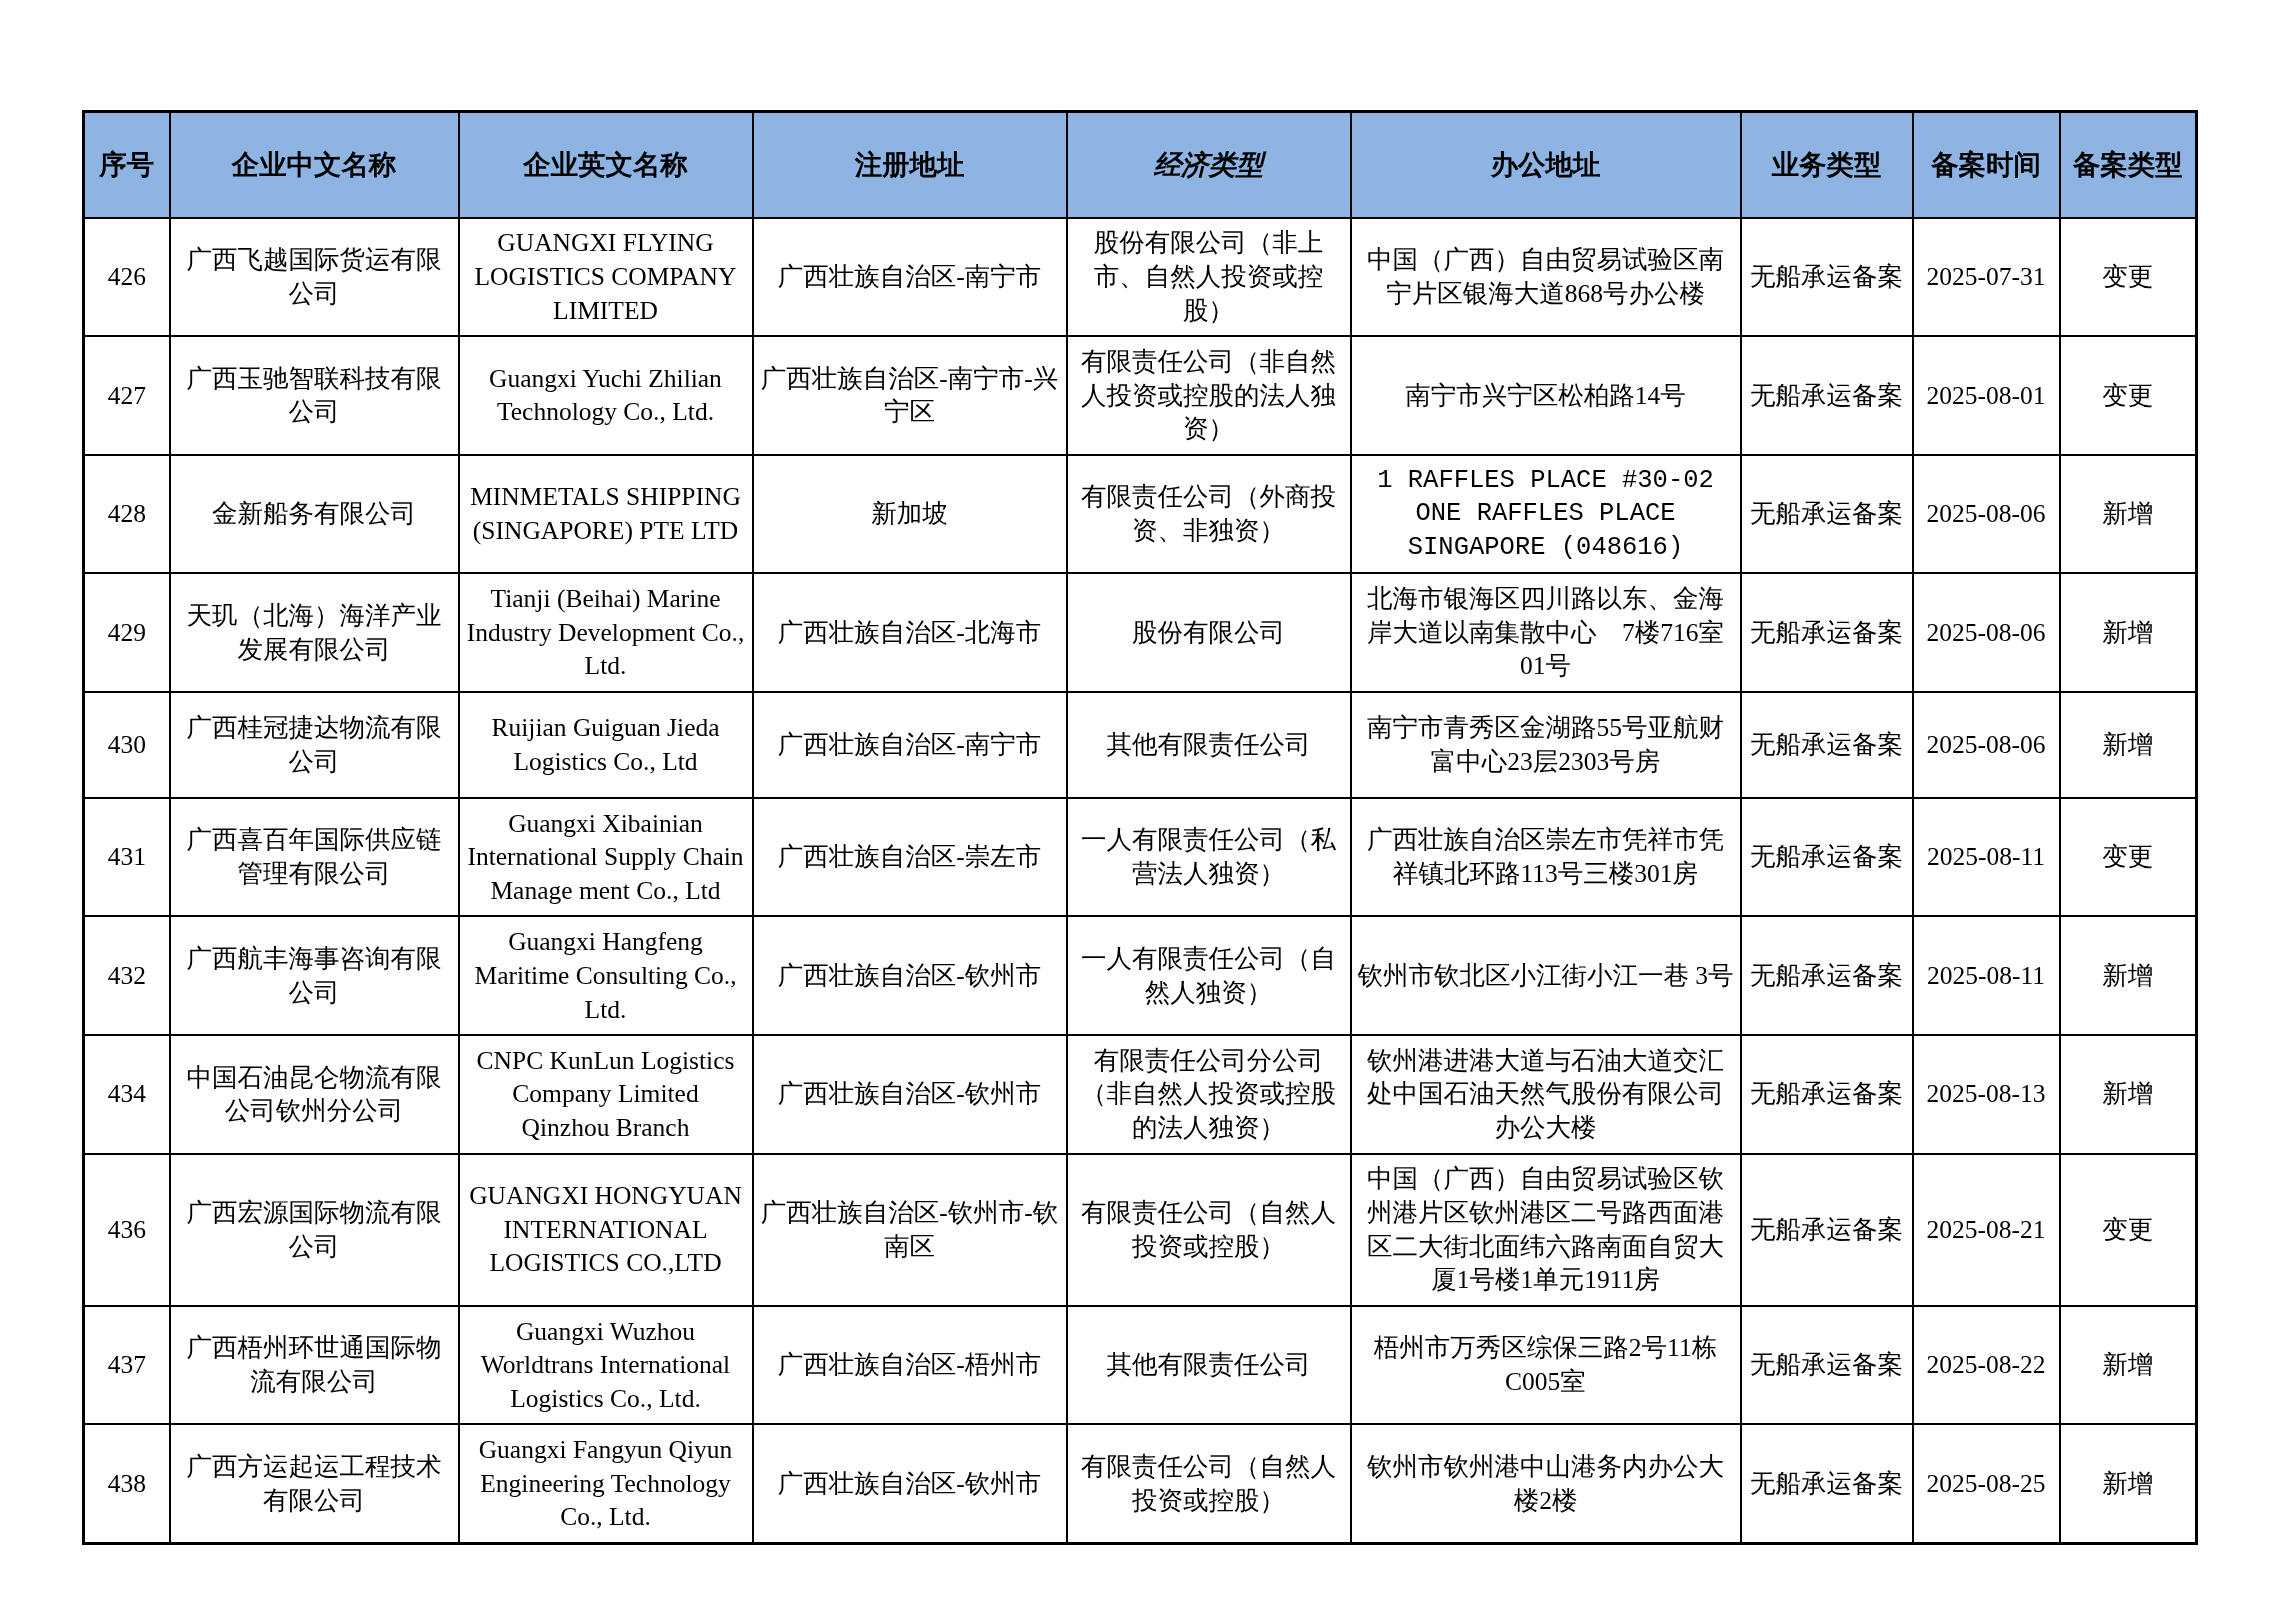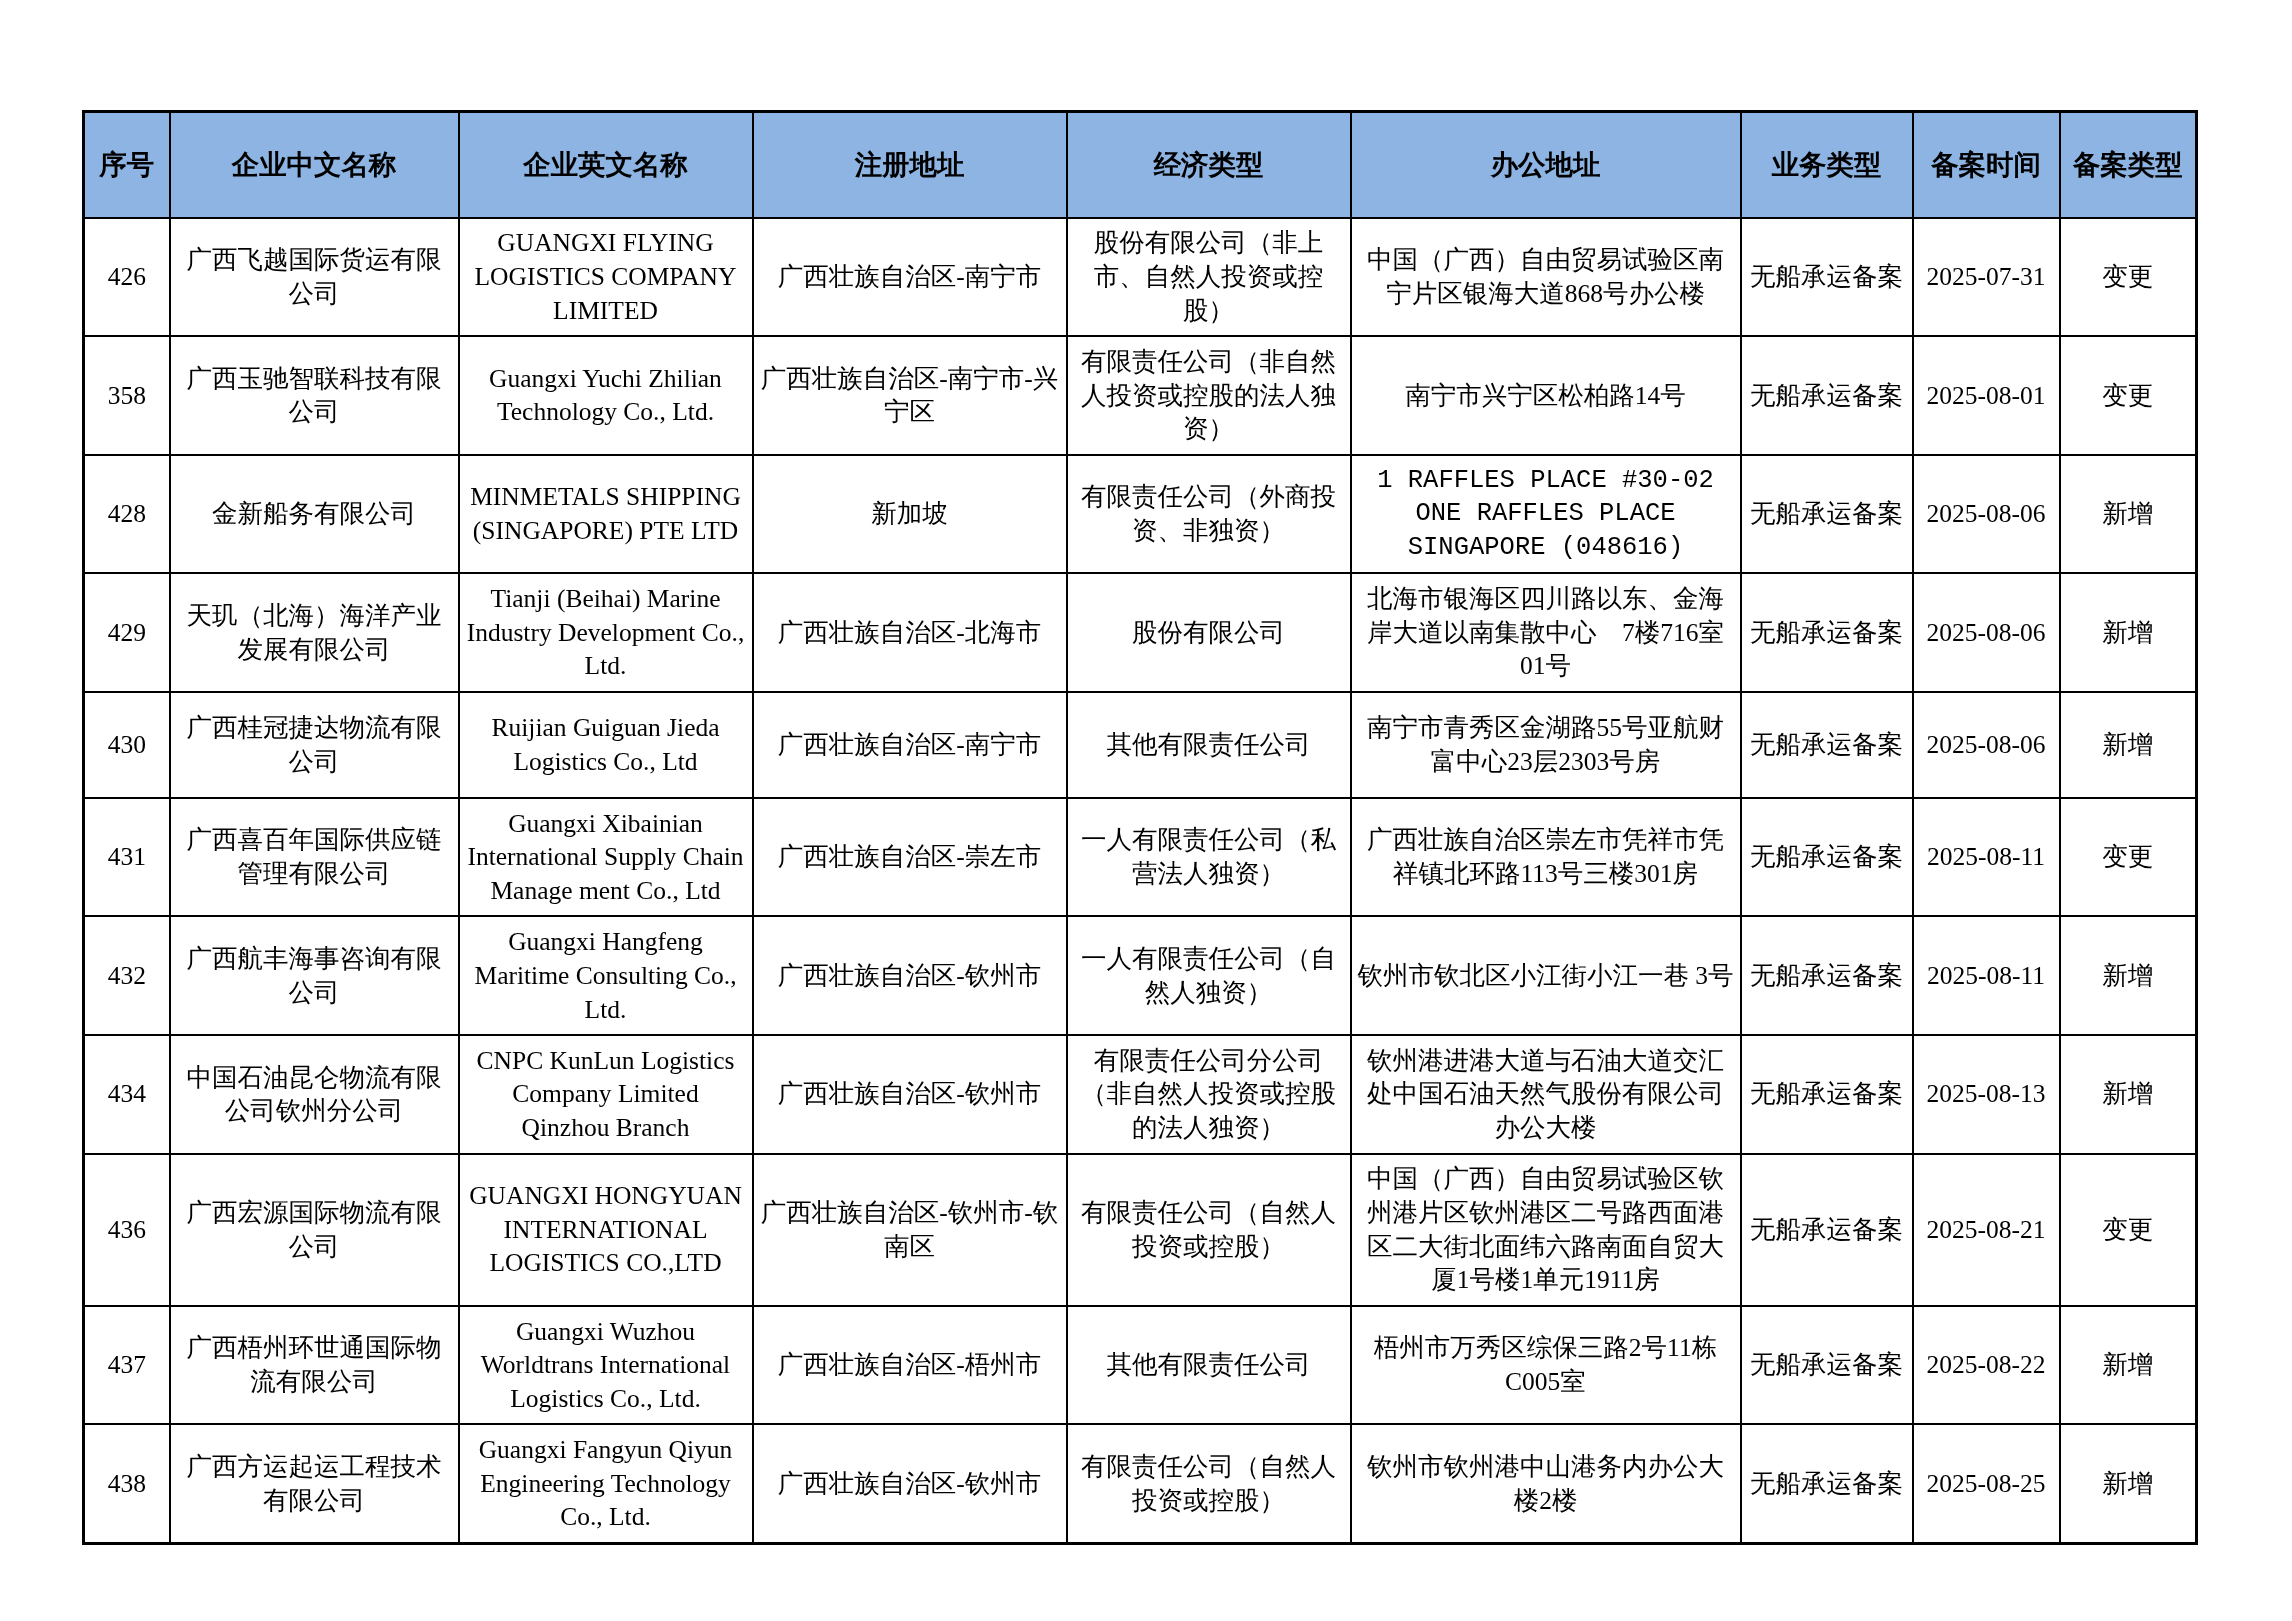--- a/index.html
+++ b/index.html
@@ -53,41 +53,41 @@
       <col style="width:172px">
         <col style="width:147px">
         <col style="width:137px">
     </colgroup>
     <thead>
       <tr id="header-row">
           <th style="background: rgb(141, 180, 226);">序号</th>
           <th style="background: rgb(141, 180, 226);">企业中文名称</th>
           <th style="background: rgb(141, 180, 226);">企业英文名称</th>
           <th style="background: rgb(141, 180, 226);">注册地址</th>
-          <th style="background: rgb(141, 180, 226);">经济类型</th>
+          <th style="background: rgb(141, 180, 226); font-style: italic;">经济类型</th>
           <th style="background: rgb(141, 180, 226);">办公地址</th>
           <th style="background: rgb(141, 180, 226);">业务类型</th>
           <th style="background: rgb(141, 180, 226);">备案时间</th>
           <th style="background: rgb(141, 180, 226);">备案类型</th>
         </tr>
     </thead>
     <tbody id="table-body">
         <tr>
           <td>426</td>
           <td>广西飞越国际货运有限公司</td>
           <td>GUANGXI FLYING LOGISTICS COMPANY LIMITED</td>
           <td>广西壮族自治区-南宁市</td>
           <td>股份有限公司（非上市、自然人投资或控股）</td>
           <td>中国（广西）自由贸易试验区南宁片区银海大道868号办公楼</td>
           <td>无船承运备案</td>
           <td>2025-07-31</td>
           <td>变更</td>
         </tr>
         <tr>
-          <td>358</td>
+          <td>427</td>
           <td>广西玉驰智联科技有限公司</td>
           <td>Guangxi Yuchi Zhilian Technology Co., Ltd.</td>
           <td>广西壮族自治区-南宁市-兴宁区</td>
           <td>有限责任公司（非自然人投资或控股的法人独资）</td>
           <td>南宁市兴宁区松柏路14号</td>
           <td>无船承运备案</td>
           <td>2025-08-01</td>
           <td>变更</td>
         </tr>
         <tr>

